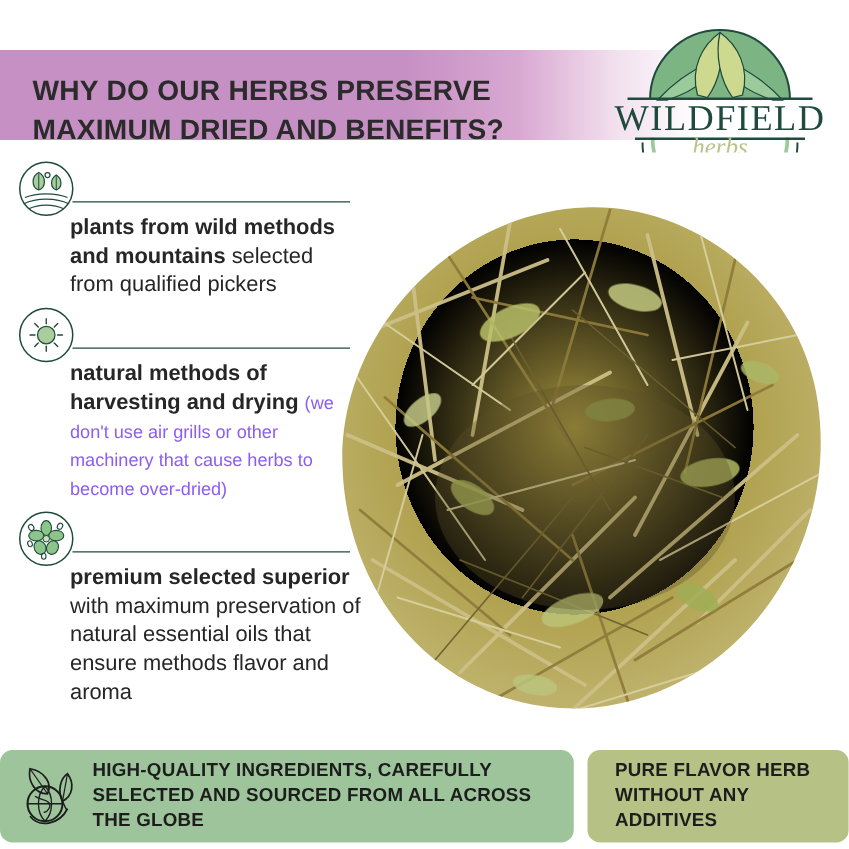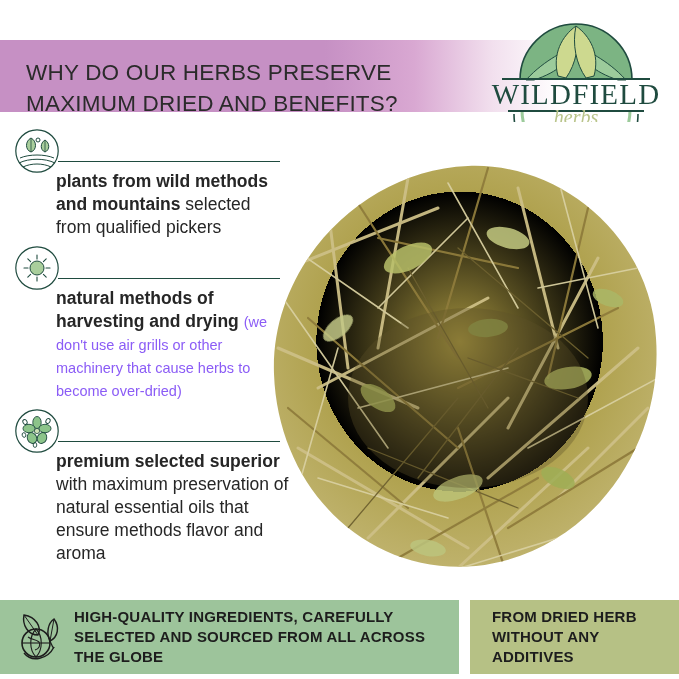--- a/index.html
+++ b/index.html
@@ -12,21 +12,21 @@
   }
   .page{position:relative;width:679px;height:679px;}
 
   
   .header-band{
     position:absolute;left:0;top:40px;width:560px;height:72px;
     background:linear-gradient(to right,#c690c4 0%,#c690c4 58%,#d9a8d2 74%,#f2e0ee 88%,#ffffff 100%);
   }
   .header-title{
     position:absolute;left:26px;top:42px;width:470px;
-    font-size:22.5px;font-weight:normal;letter-spacing:.2px;
+    font-size:22.5px;font-weight:bold;letter-spacing:.2px;
     line-height:31px;color:#2b2b2b;
   }
   .header-title .l2{display:block;}
 
   
   .logo{position:absolute;left:488px;top:18px;width:176px;height:104px;}
   .logo svg{display:block;}
 
   
   .features{position:absolute;left:0;top:128px;width:300px;}
@@ -51,21 +51,21 @@
   .f2{margin-top:-6px;}
   .f3{margin-top:-6px;}
 
   
   .photo{position:absolute;left:258px;top:148px;width:420px;height:440px;}
   .photo svg{display:block;}
 
   
   .banner{
     position:absolute;top:600px;height:74px;
-    display:flex;align-items:center;
+    display:flex;align-items:center;border-radius:10px;
   }
   .banner-left{left:0;width:459px;background:#9dc49b;}
   .banner-right{left:470px;width:209px;background:#b6c185;}
   .globe-icon{width:56px;height:56px;margin-left:10px;flex:0 0 auto;}
   .banner-text{
     font-size:15px;font-weight:bold;line-height:20px;
     color:#1d1d1d;letter-spacing:.2px;
   }
   .banner-left .banner-text{margin-left:8px;}
   .banner-right .banner-text{margin-left:22px;}
@@ -277,16 +277,16 @@
         <path d="M14 6 L28 26" stroke="#1d1d1d" stroke-width="1"></path>
         <path d="M44 10 C50 18 48 28 40 32 C36 24 38 14 44 10 Z" fill="none" stroke="#1d1d1d" stroke-width="1.4"></path>
         <path d="M44 10 L40 32" stroke="#1d1d1d" stroke-width="1"></path>
         <path d="M40 32 C42 36 43 40 44 38" fill="none" stroke="#1d1d1d" stroke-width="1.2"></path>
       </svg>
     </span>
     <span class="banner-text">HIGH-QUALITY INGREDIENTS, CAREFULLY SELECTED AND SOURCED FROM ALL ACROSS THE GLOBE</span>
   </div>
 
   <div class="banner banner-right">
-    <span class="banner-text">FROM DRIED HERB WITHOUT ANY ADDITIVES</span>
+    <span class="banner-text">PURE FLAVOR HERB WITHOUT ANY ADDITIVES</span>
   </div>
 
 </div>
 
 </body></html>

